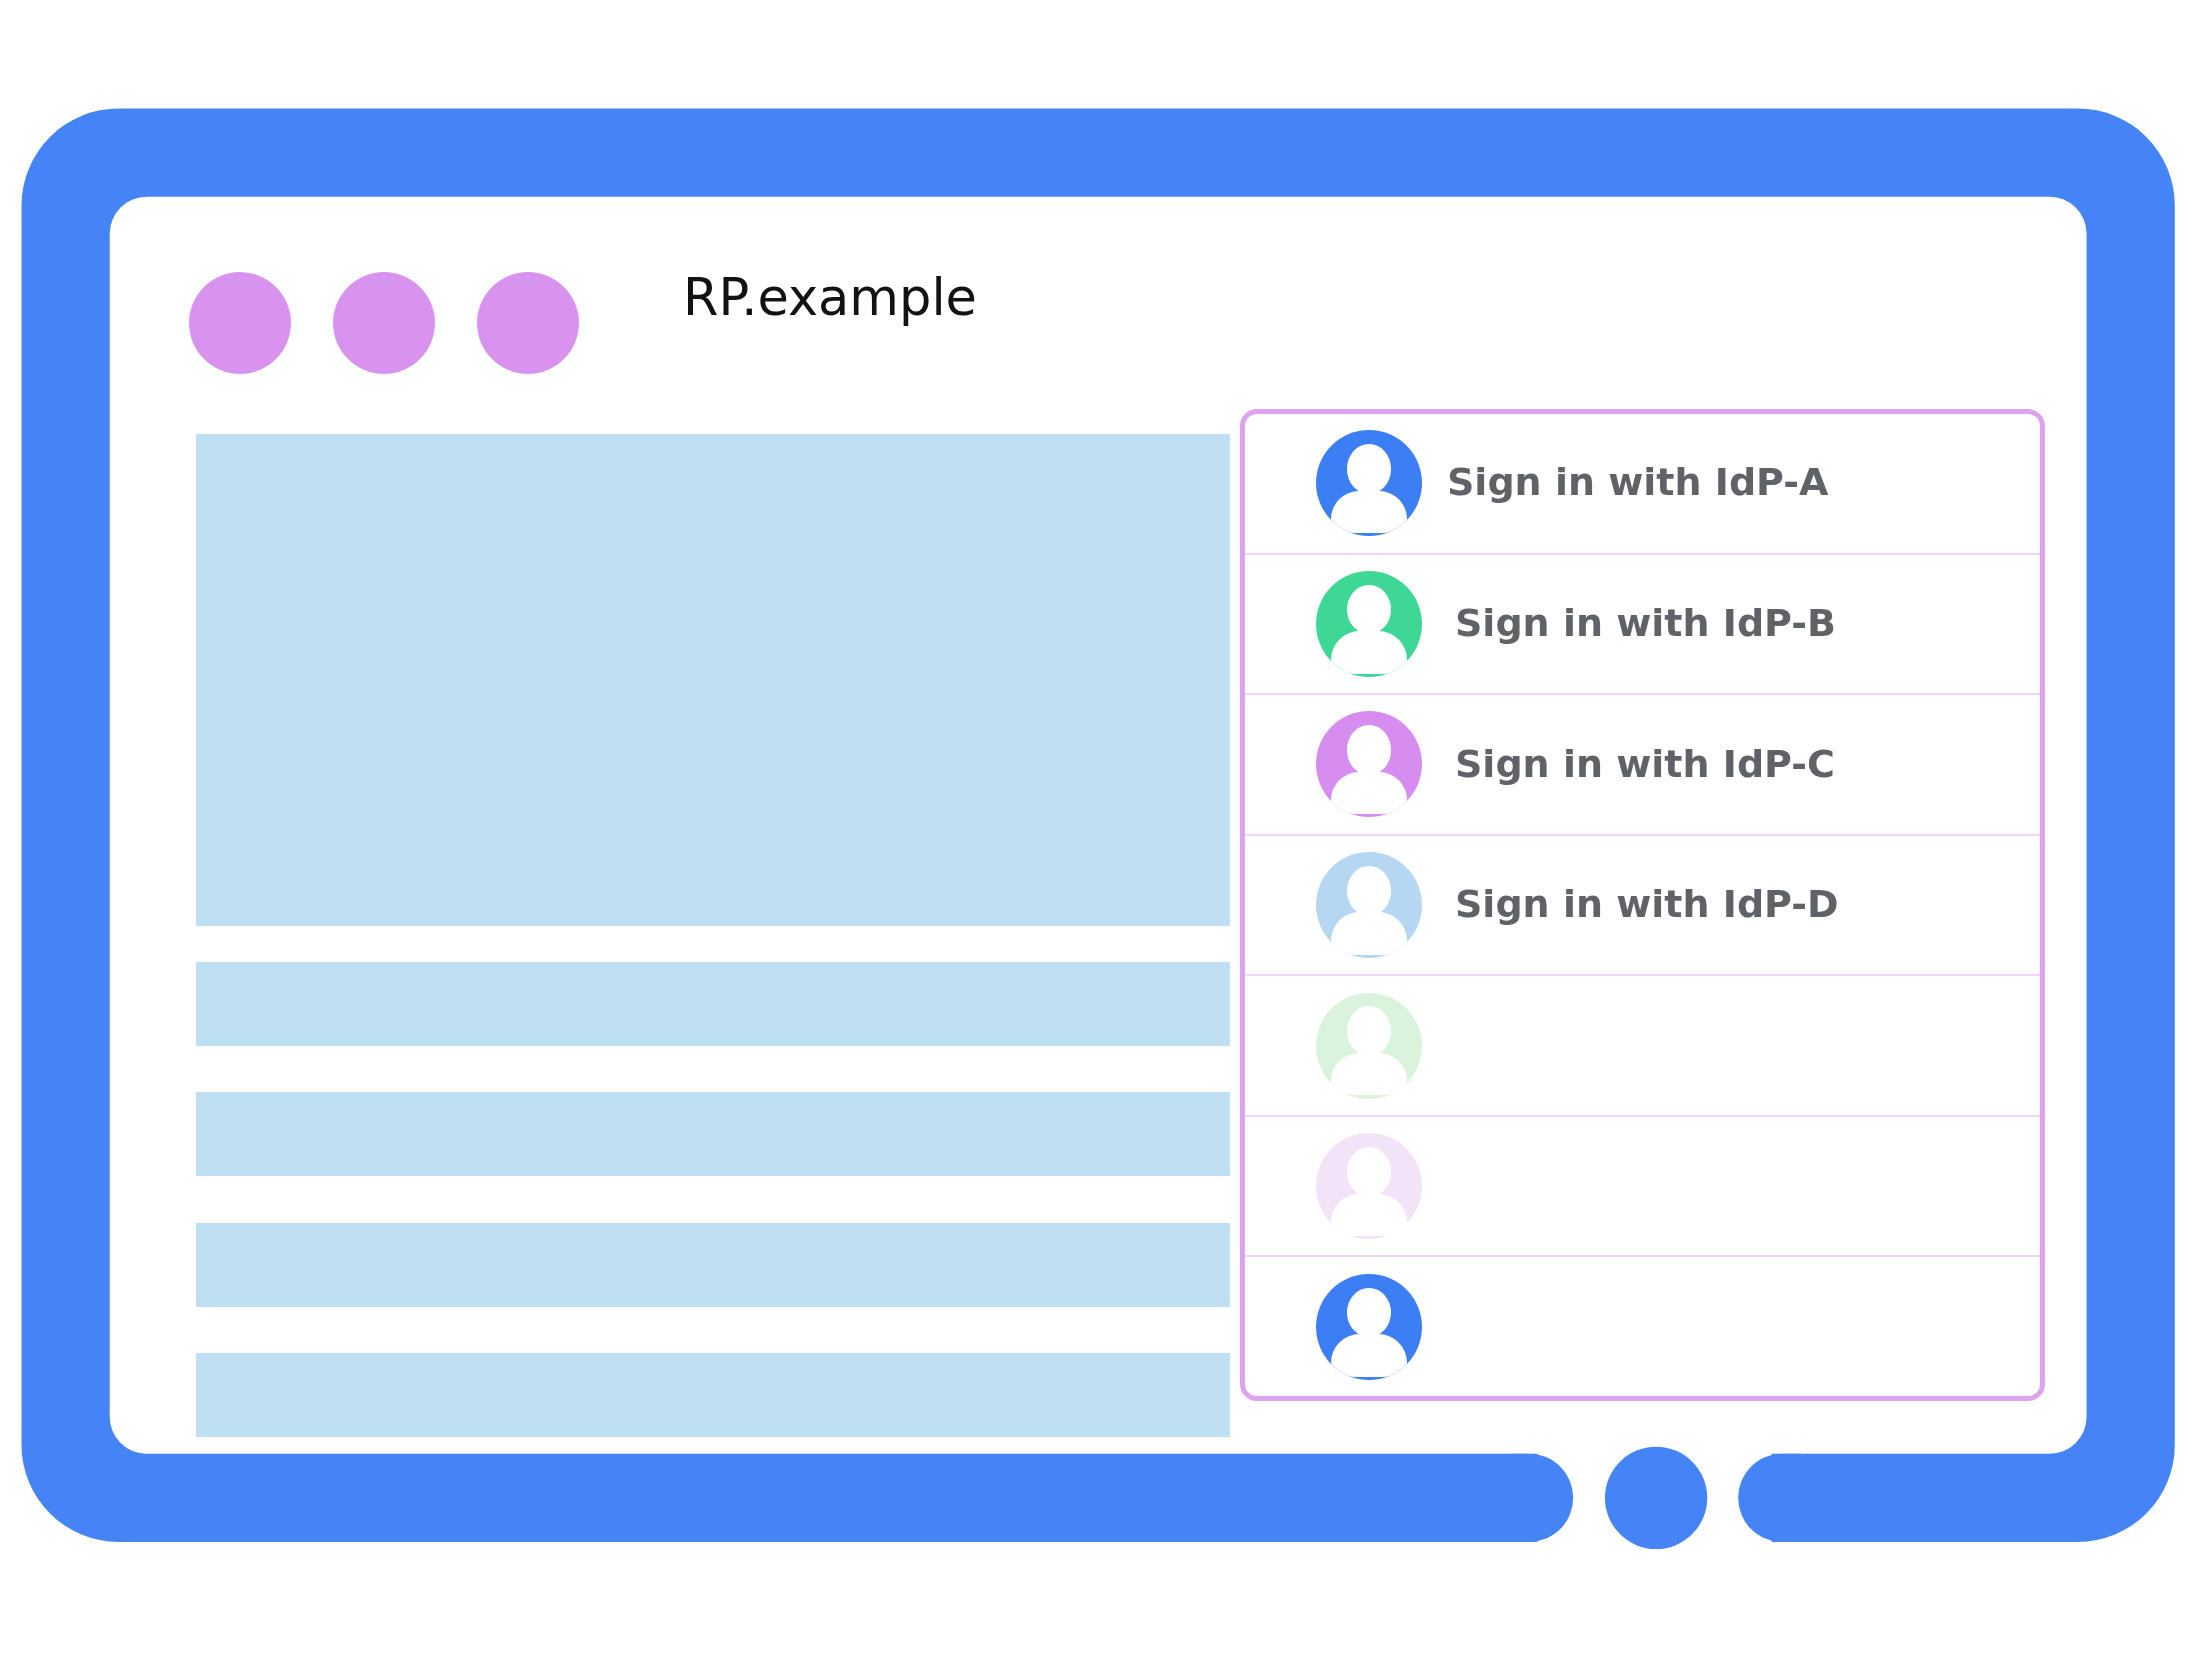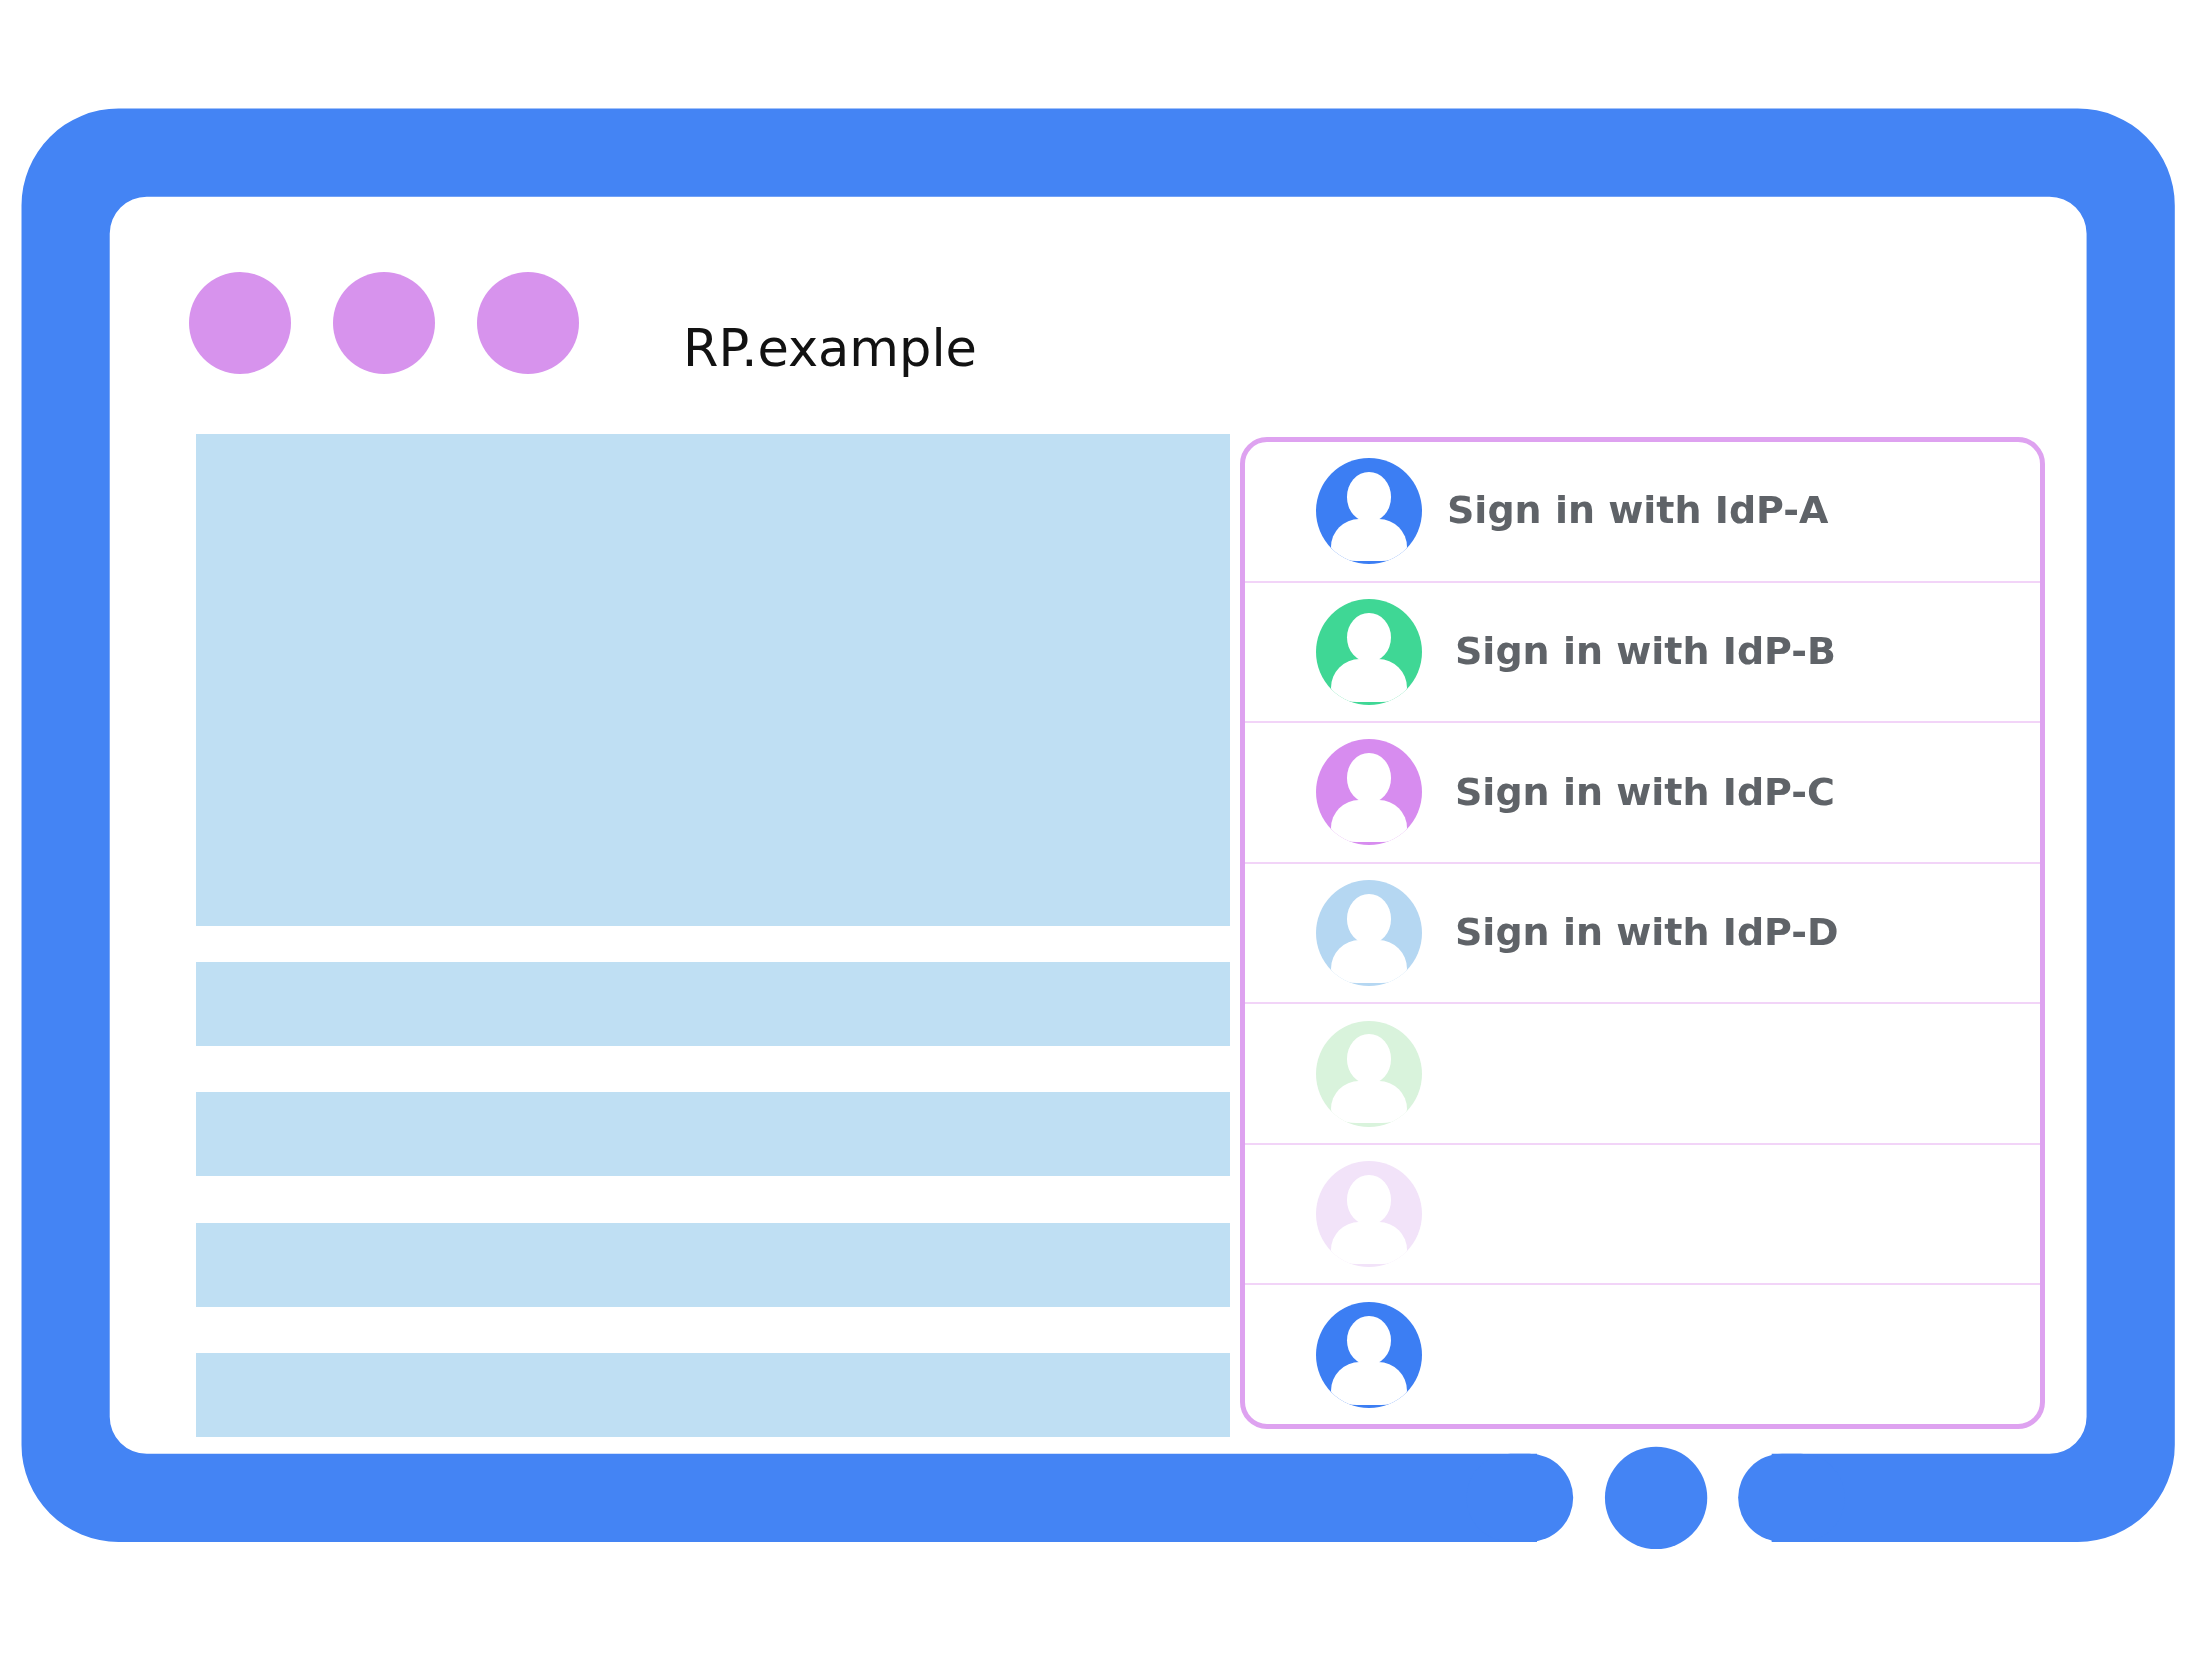--- a/index.html
+++ b/index.html
@@ -10,21 +10,21 @@
     font-family:"DejaVu Sans","Liberation Sans",sans-serif;
     overflow:hidden;
   }
   
   .frame-svg{position:absolute;left:0;top:0;width:2206px;height:1654px;display:block;}
   .frame-shape{fill:var(--frame-blue,#4484F4);}
   .gap-mask{fill:#ffffff;}
   
   .titlebar{
     position:absolute;left:189px;top:272px;height:102px;
-    display:flex;align-items:flex-end;
+    display:flex;align-items:flex-start;
   }
   .window-dot{
     width:102px;height:102px;border-radius:50%;
     background:var(--window-dot,#D793ED);
     margin-right:42px;flex:0 0 auto;
   }
   .window-title{
     margin-left:62px;
     font-size:51px;font-weight:500;line-height:1;
     color:var(--title-black,#121212);
@@ -32,26 +32,26 @@
   }
   
   .ph{position:absolute;left:196px;width:1034px;background:var(--placeholder-blue,#BFDFF3);}
   .ph-hero{top:434px;height:492px;}
   .ph-bar1{top:962px;height:84px;}
   .ph-bar2{top:1092px;height:84px;}
   .ph-bar3{top:1223px;height:84px;}
   .ph-bar4{top:1353px;height:84px;}
   
   .signin-panel{
-    position:absolute;left:1240px;top:437px;
+    position:absolute;left:1240px;top:409px;
     width:805px;height:992px;
     box-sizing:border-box;
     background:var(--panel-bg,#ffffff);
     border:5.3px solid var(--panel-border,#DEA2F0);
-    border-radius:27px;
+    border-radius:17px;
     display:flex;flex-direction:column;
     overflow:hidden;
   }
   .signin-row{
     flex:1 1 0;
     display:flex;align-items:center;
     padding-left:71px;
     cursor:pointer;
   }
   .signin-row + .signin-row{border-top:2.6px solid var(--panel-divider,#F2D4F8);gap:8px;}

